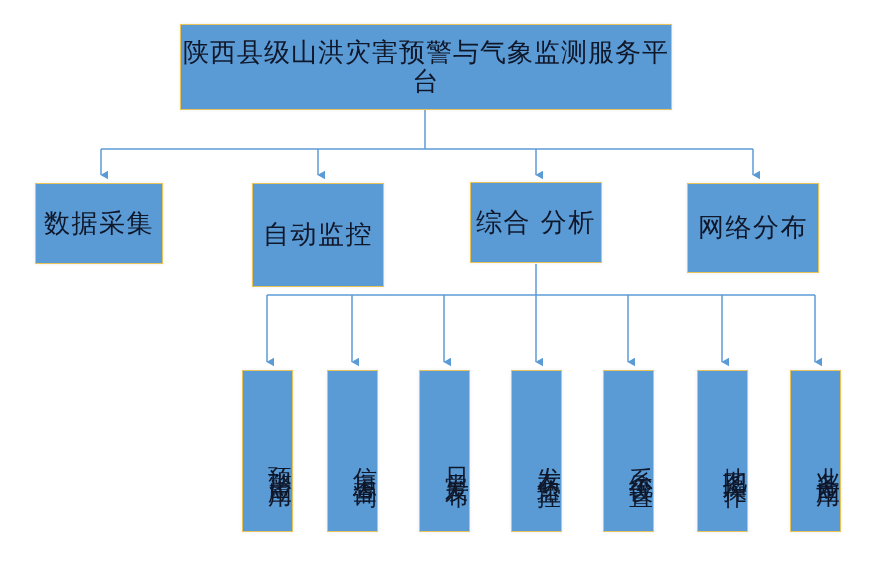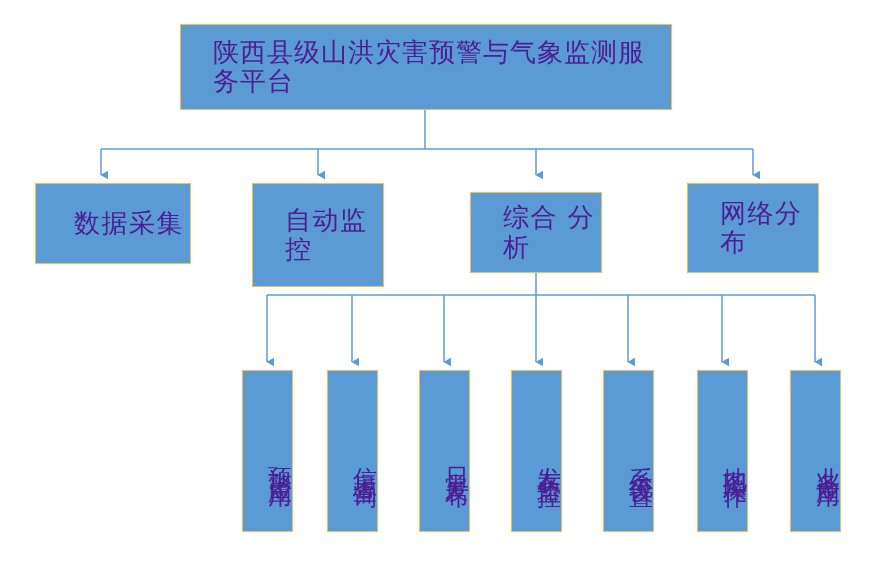--- a/index.html
+++ b/index.html
@@ -24,29 +24,29 @@
     top: 0;
     width: 869px;
     height: 570px;
     pointer-events: none;
   }
   .node {
     position: absolute;
     box-sizing: border-box;
     background: #5B9BD5;
     border: 1.6px solid #E8C35A;
-    color: #4c1d95;
+    color: #0f172a;
     display: flex;
     align-items: center;
     justify-content: center;
+    text-align: center;
     line-height: 1.12;
     letter-spacing: 0.5px;
     box-shadow: 0 0 3px rgba(120,150,180,0.18);
     z-index: 2;
-    padding-left: 32px;
   }
   .node-title {
     font-size: 26px;
     letter-spacing: 1px;
   }
   .node-l2 {
     font-size: 26px;
     letter-spacing: 1.5px;
   }
   .node-l3 {
@@ -95,25 +95,25 @@
       <path d="M444,295 L444,362" marker-end="url(#arrow)"></path>
       <path d="M536,295 L536,362" marker-end="url(#arrow)"></path>
       <path d="M628,295 L628,362" marker-end="url(#arrow)"></path>
       <path d="M722,295 L722,362" marker-end="url(#arrow)"></path>
       <path d="M815,295 L815,362" marker-end="url(#arrow)"></path>
     </g>
   </svg>
 
   <div class="node node-title" style="left:180px; top:24px; width:492px; height:86px;">陕西县级山洪灾害预警与气象监测服务平台</div>
 
-  <div class="node node-l2" style="left:35px; top:183px; width:156px; height:81px;">数据采集</div>
+  <div class="node node-l2" style="left:35px; top:183px; width:128px; height:81px;">数据采集</div>
 
   <div class="node node-l2" style="left:252px; top:183px; width:132px; height:104px;">自动监控</div>
 
-  <div class="node node-l2" style="left:470px; top:192px; width:132px; height:81px;">综合 分析</div>
+  <div class="node node-l2" style="left:470px; top:182px; width:132px; height:81px;">综合 分析</div>
 
   <div class="node node-l2" style="left:687px; top:183px; width:132px; height:90px;">网络分布</div>
 
   <div class="node node-l3" style="left:242px; top:370px; width:51px; height:162px;">
       <span>预警应用</span>
     </div>
 
   <div class="node node-l3" style="left:327px; top:370px; width:51px; height:162px;">
       <span>信息查询</span>
     </div>

